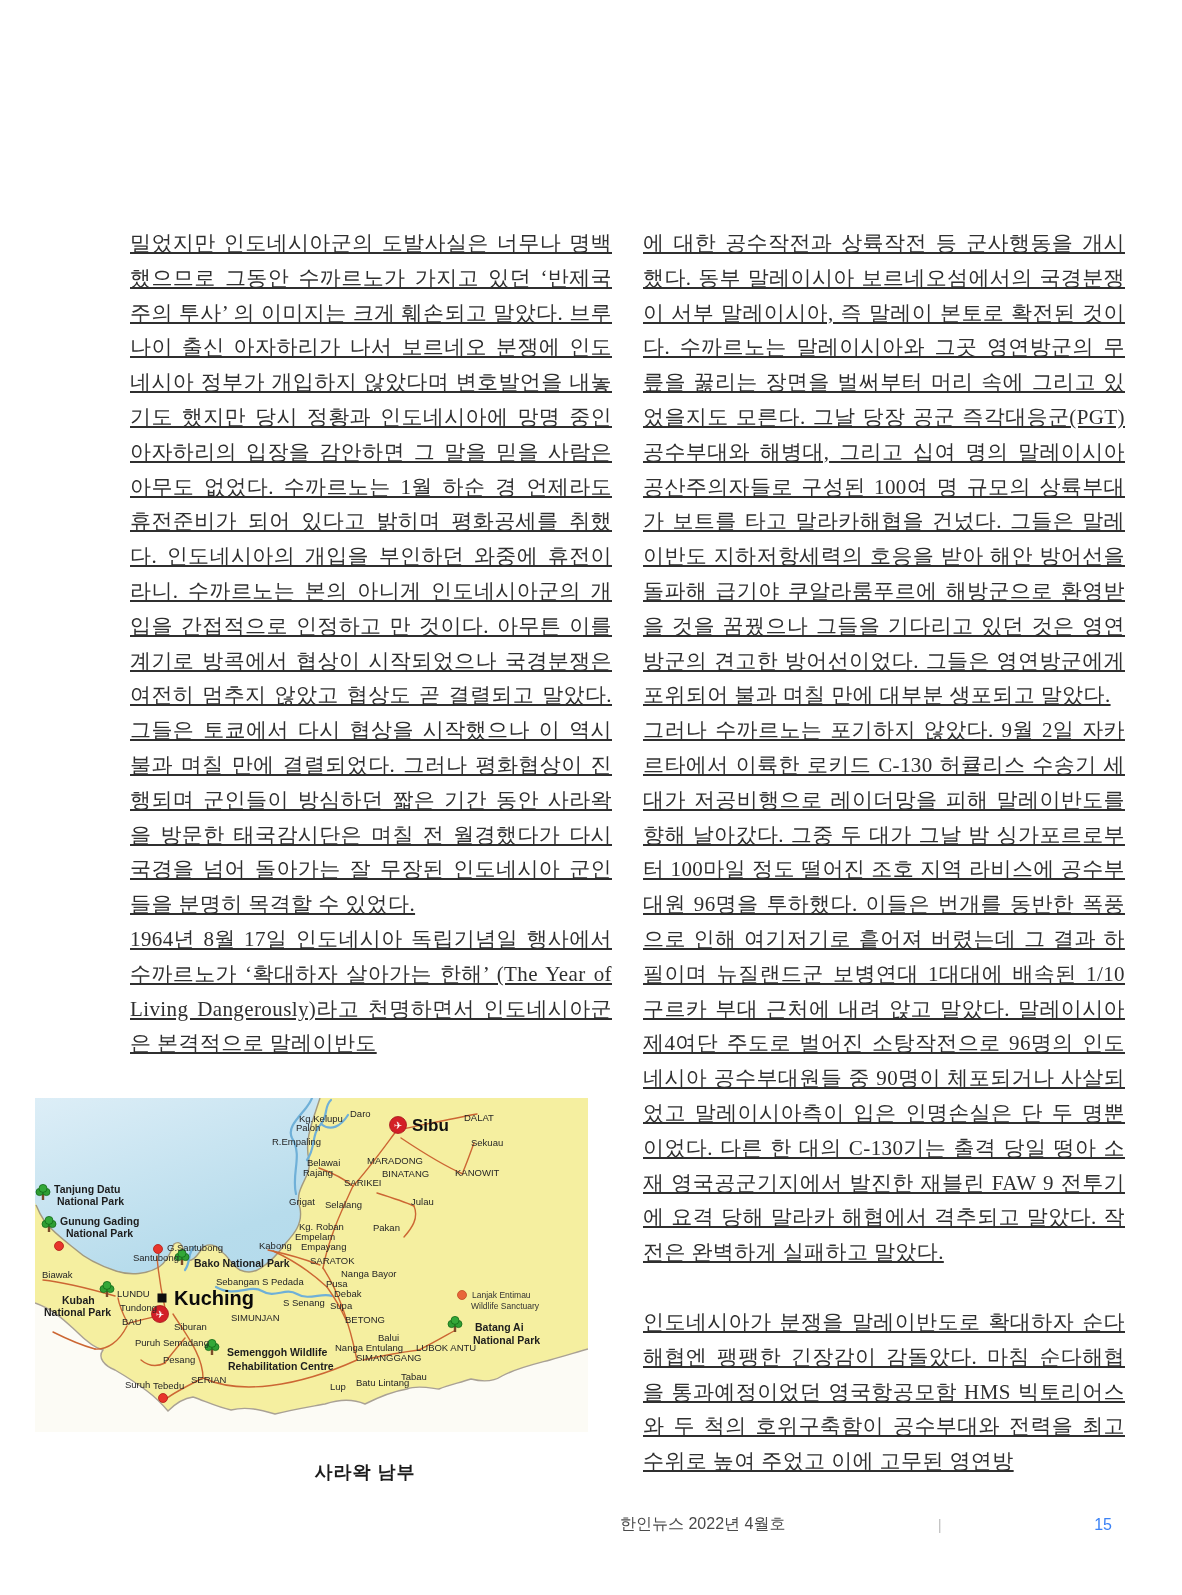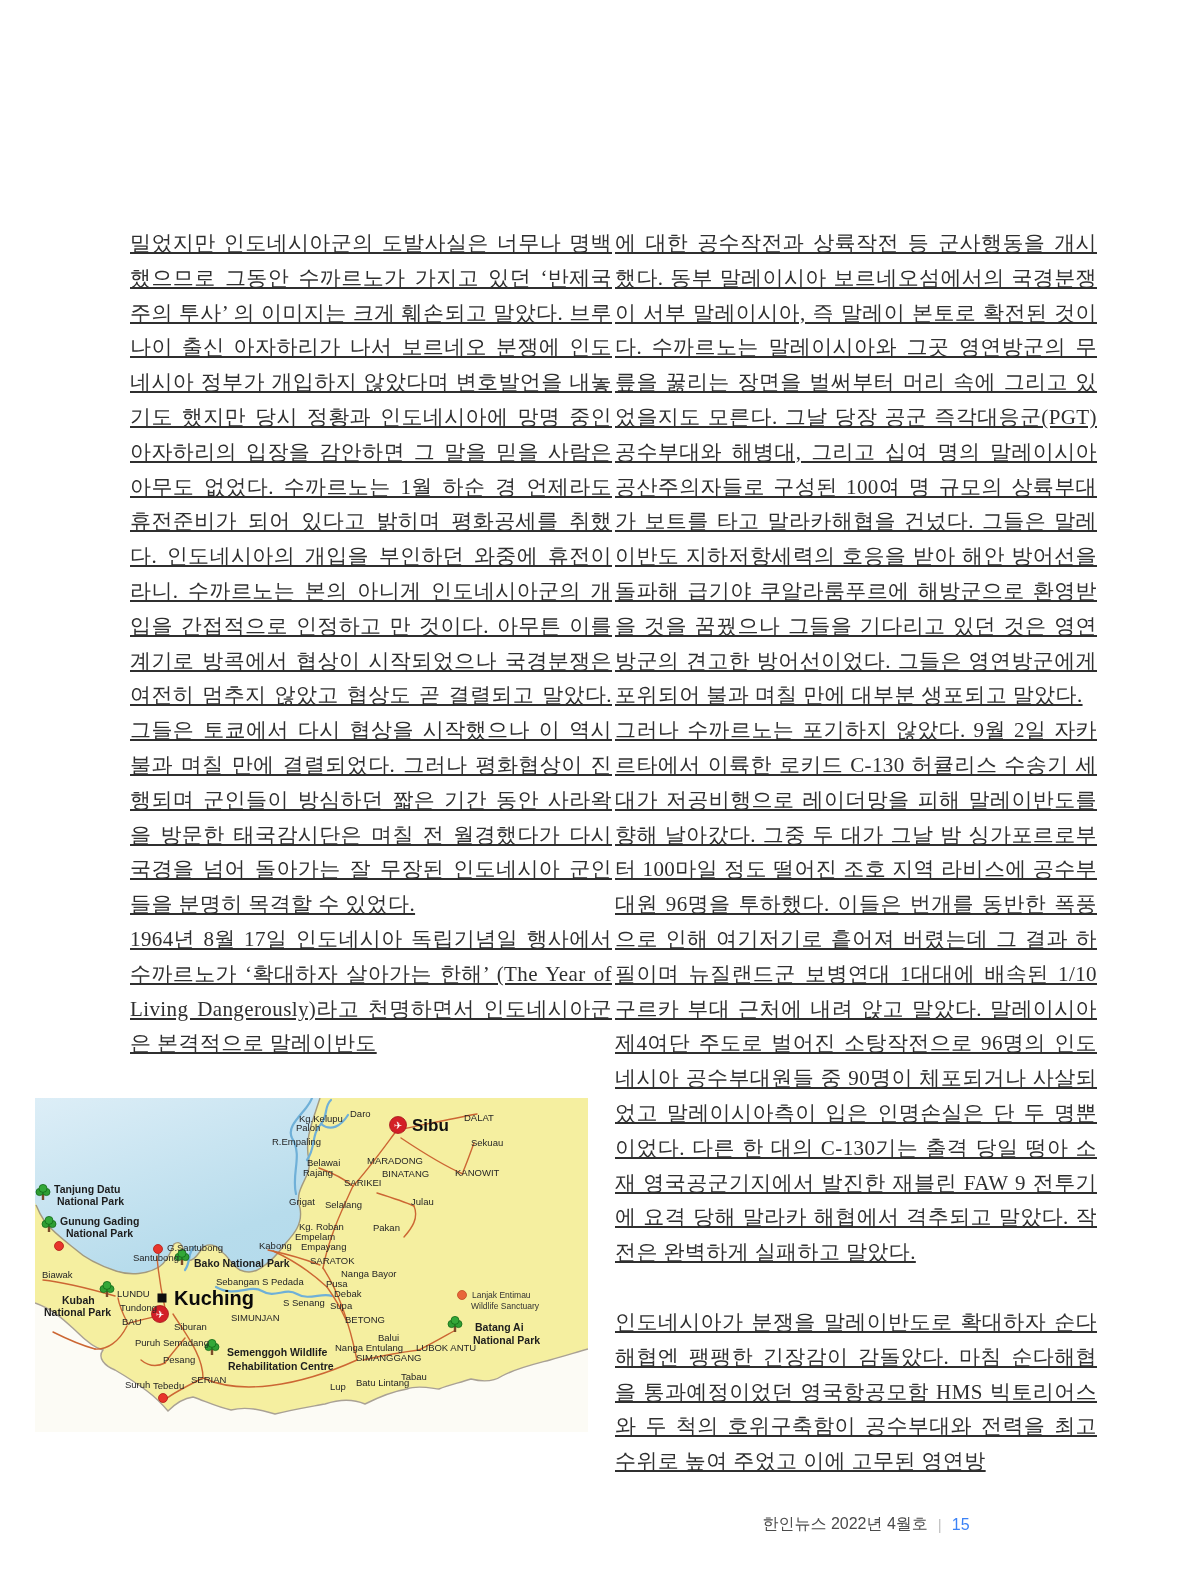--- a/index.html
+++ b/index.html
@@ -9,32 +9,32 @@
     font-family:"Liberation Serif","DejaVu Serif",serif;
   }
   .col{
     position:absolute;width:482px;
     font-size:21px;line-height:34.8px;letter-spacing:.4px;
     color:#2f2f2f;text-align:justify;word-break:break-all;text-decoration:underline;
   }
   .col p{margin:0;}
   .col p.gap{margin-top:35px;}
   .col-left{left:130px;top:226px;}
-  .col-right{left:615px;top:226px;}
+  .col-right{left:643px;top:226px;}
 
   .map-figure{position:absolute;left:35px;top:1098px;width:553px;height:334px;}
   .map-figure svg{display:block;width:553px;height:334px;}
   .map-caption{
     position:absolute;left:105px;top:1460px;width:520px;text-align:center;
     font-family:"Liberation Sans","DejaVu Sans",sans-serif;
     font-weight:bold;font-size:18px;color:#1b1b1b;letter-spacing:1px;
   }
   .footer{
     position:absolute;left:620px;top:1514px;width:492px;
-    display:flex;justify-content:center;align-items:center;gap:10px;
+    display:flex;justify-content:space-between;align-items:center;gap:10px;
     font-family:"Liberation Sans","DejaVu Sans",sans-serif;font-size:16px;
   }
   .footer .journal{color:#4a4a4a;}
   .footer .sep{color:#c0c0c0;font-size:15px;}
   .footer .pageno{color:#3b82f6;}
 
   
   text{font-family:"Liberation Sans","DejaVu Sans",sans-serif;}
   .ml-b1{font-size:17px;font-weight:bold;fill:#101010;}
   .ml-b2{font-size:20px;font-weight:bold;fill:#0a0a0a;}
@@ -232,20 +232,21 @@
           <text x="300" y="253" class="ml-t">Nanga Entulang</text>
           <text x="321" y="263" class="ml-t">SIMANGGANG</text>
           <text x="381" y="253" class="ml-t">LUBOK ANTU</text>
           <text x="366" y="282" class="ml-t">Tabau</text>
           <text x="321" y="288" class="ml-t">Batu Lintang</text>
           <text x="295" y="292" class="ml-t">Lup</text>
         </g>
     </svg>
   </figure>
 
+  <div class="map-caption">사라왁 남부</div>
 
   <div class="footer">
     <span class="journal">한인뉴스 2022년 4월호</span>
     <span class="sep">|</span>
     <span class="pageno">15</span>
   </div>
 
 </div>
 
 </body></html>

